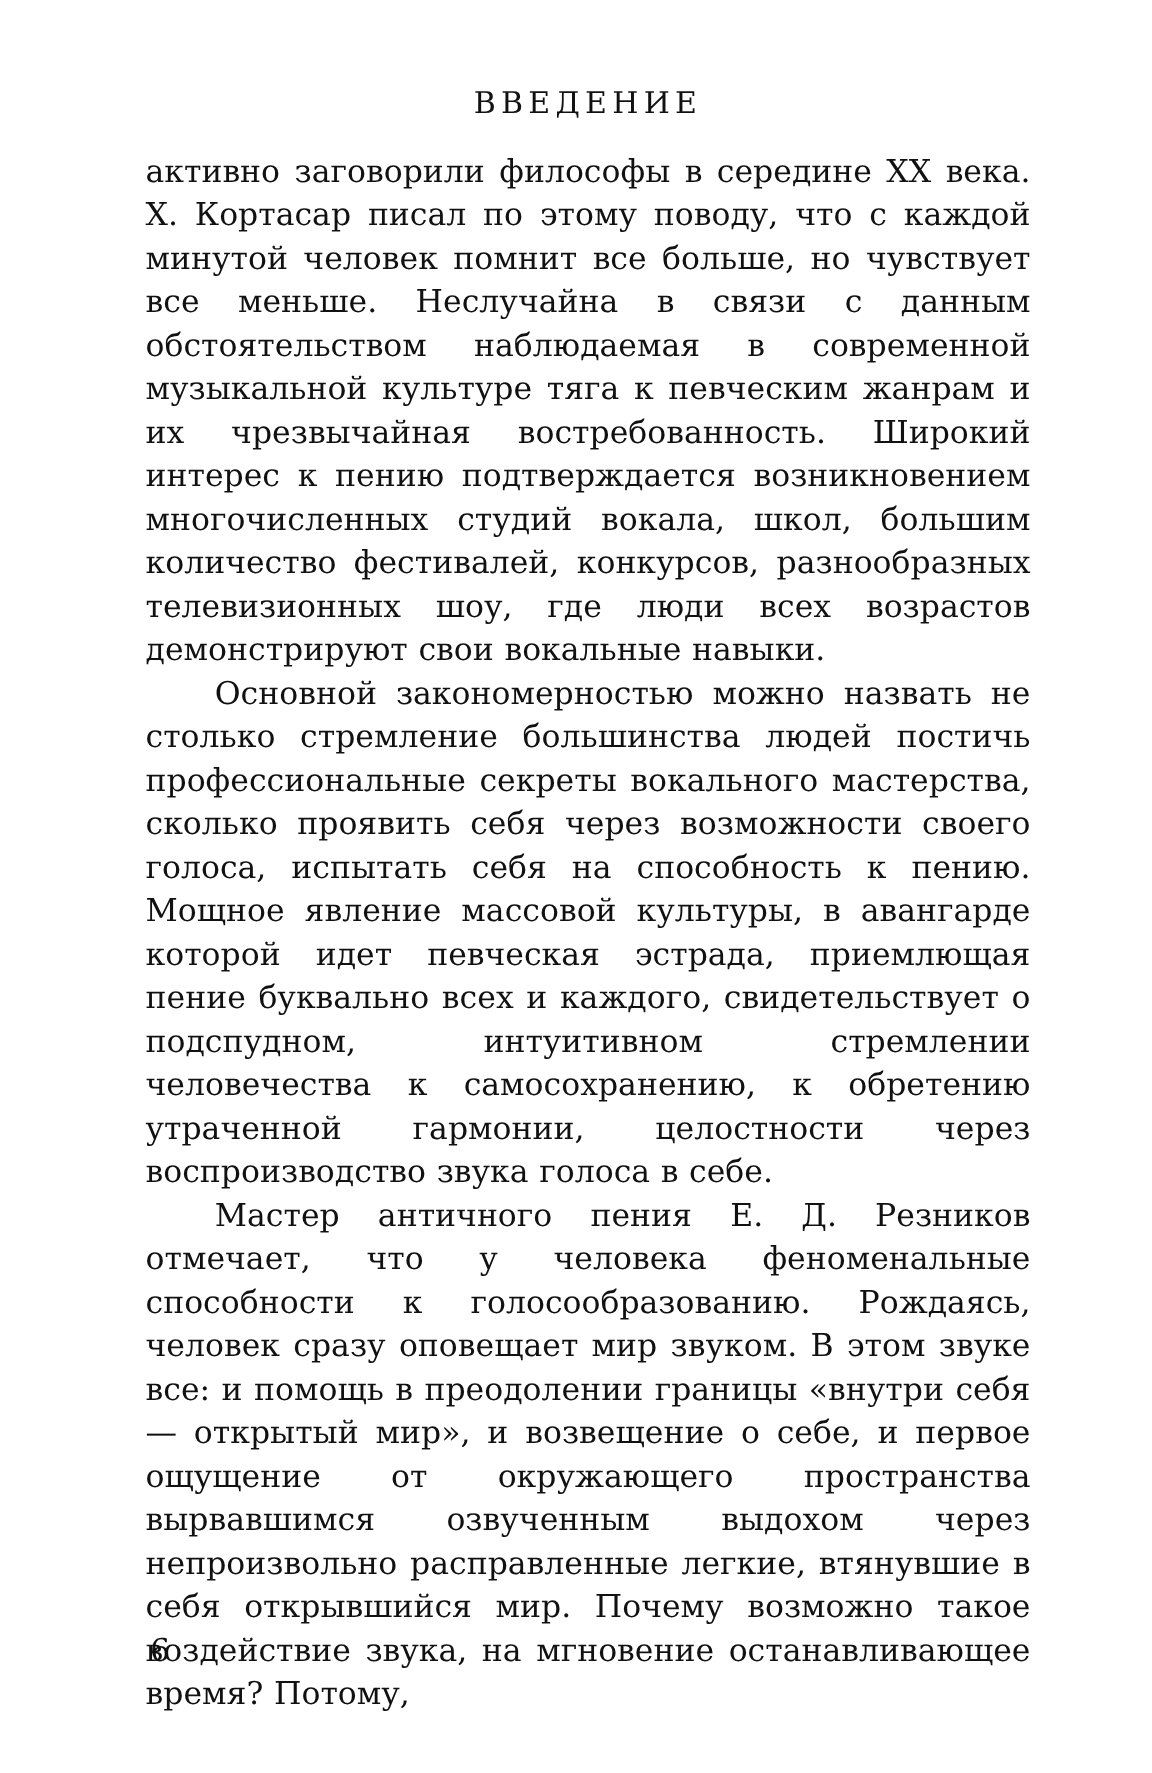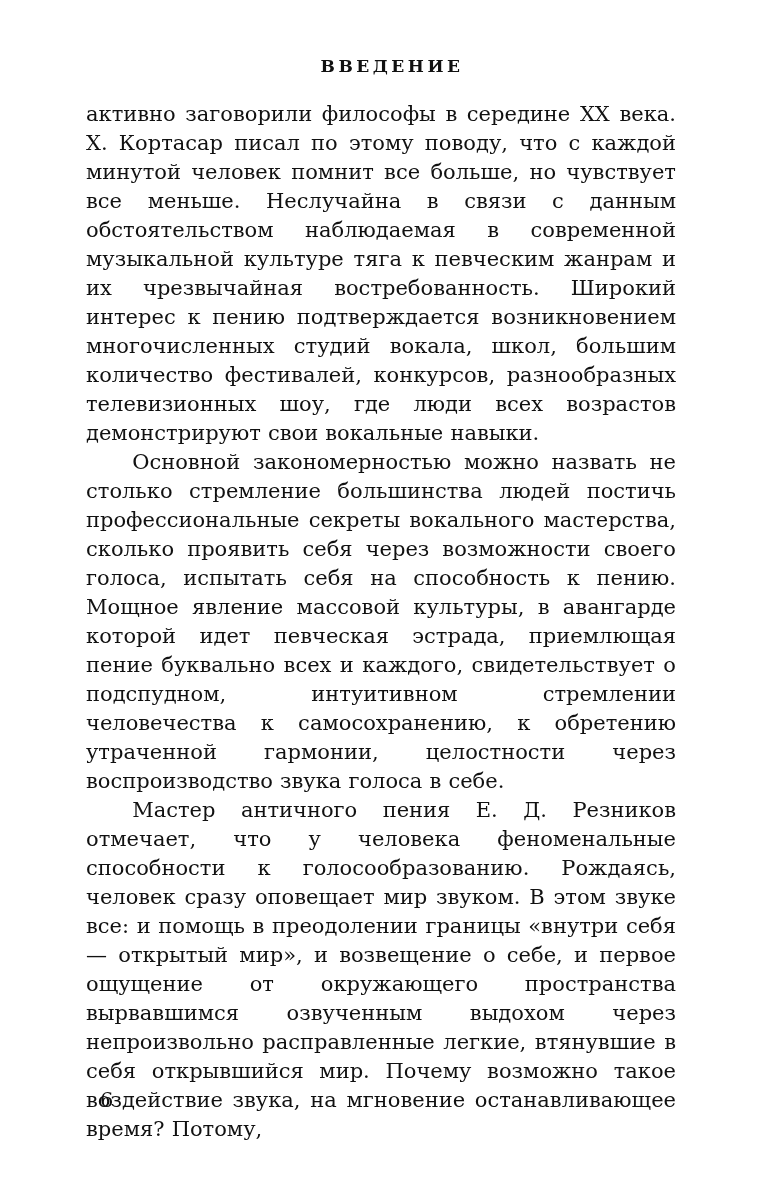--- a/index.html
+++ b/index.html
@@ -19,30 +19,30 @@
       height: 1182px;
       background: #ffffff;
     }
 
     .running-head {
       position: absolute;
       top: 56px;
       left: 16px;
       right: 0;
       text-align: center;
-      font-size: 17px;
+      font-size: 20px;
       letter-spacing: 3.5px;
-      font-weight: bold;
+      font-weight: normal;
       color: #111111;
     }
 
     .text-block {
       position: absolute;
       top: 100px;
-      left: 86px;
+      left: 97px;
       width: 590px;
       font-size: 21px;
       line-height: 29px;
       text-align: justify;
       hyphens: auto;
       -webkit-hyphens: auto;
       word-spacing: 0.02em;
     }
 
     .para {

